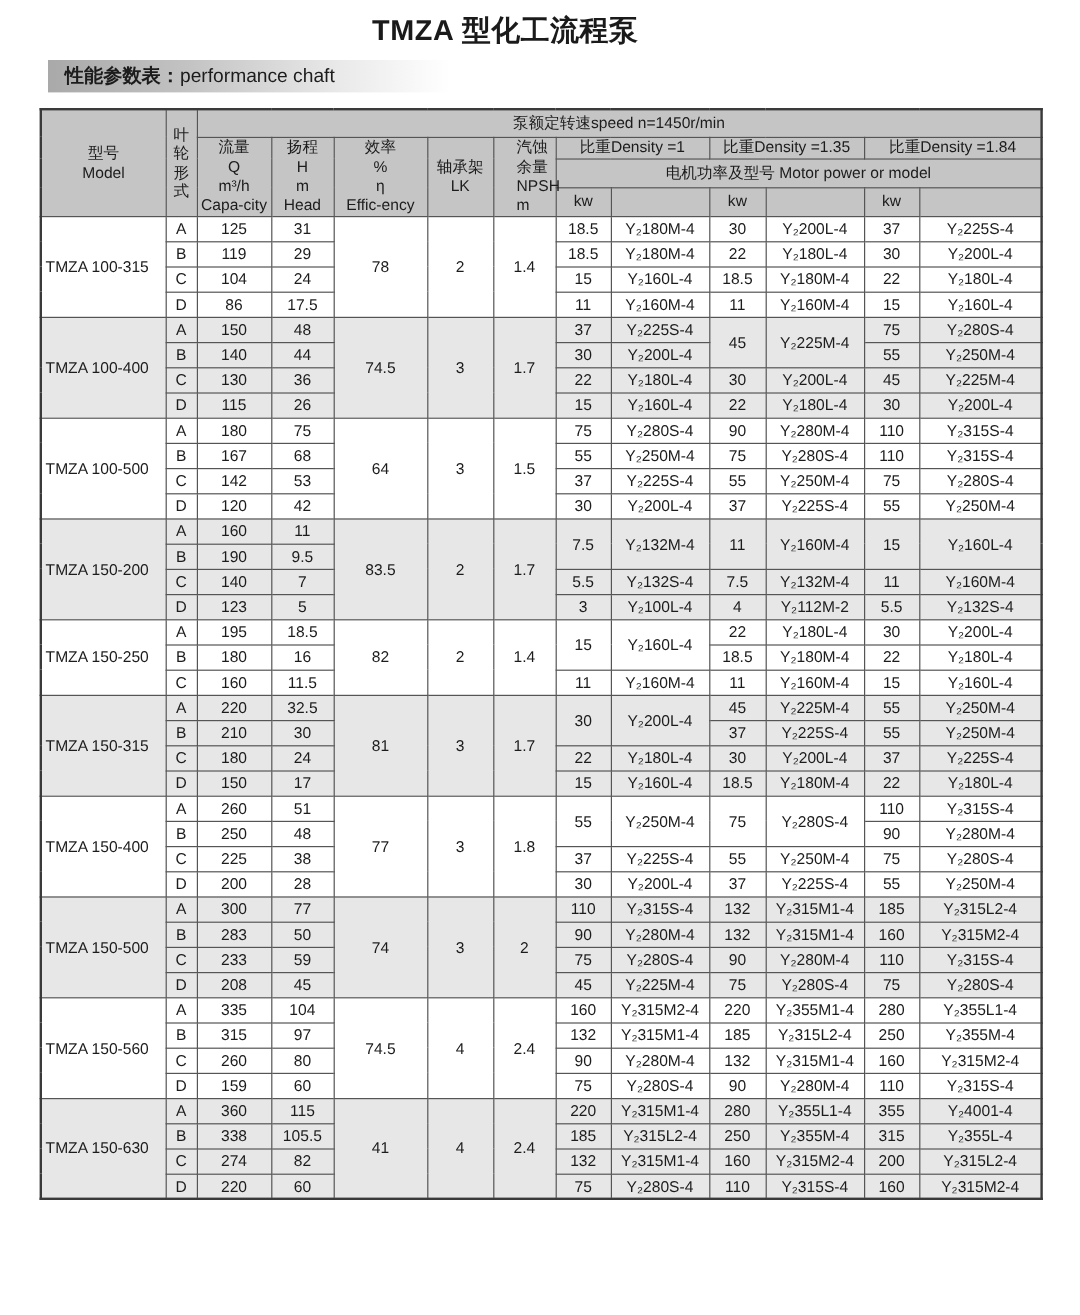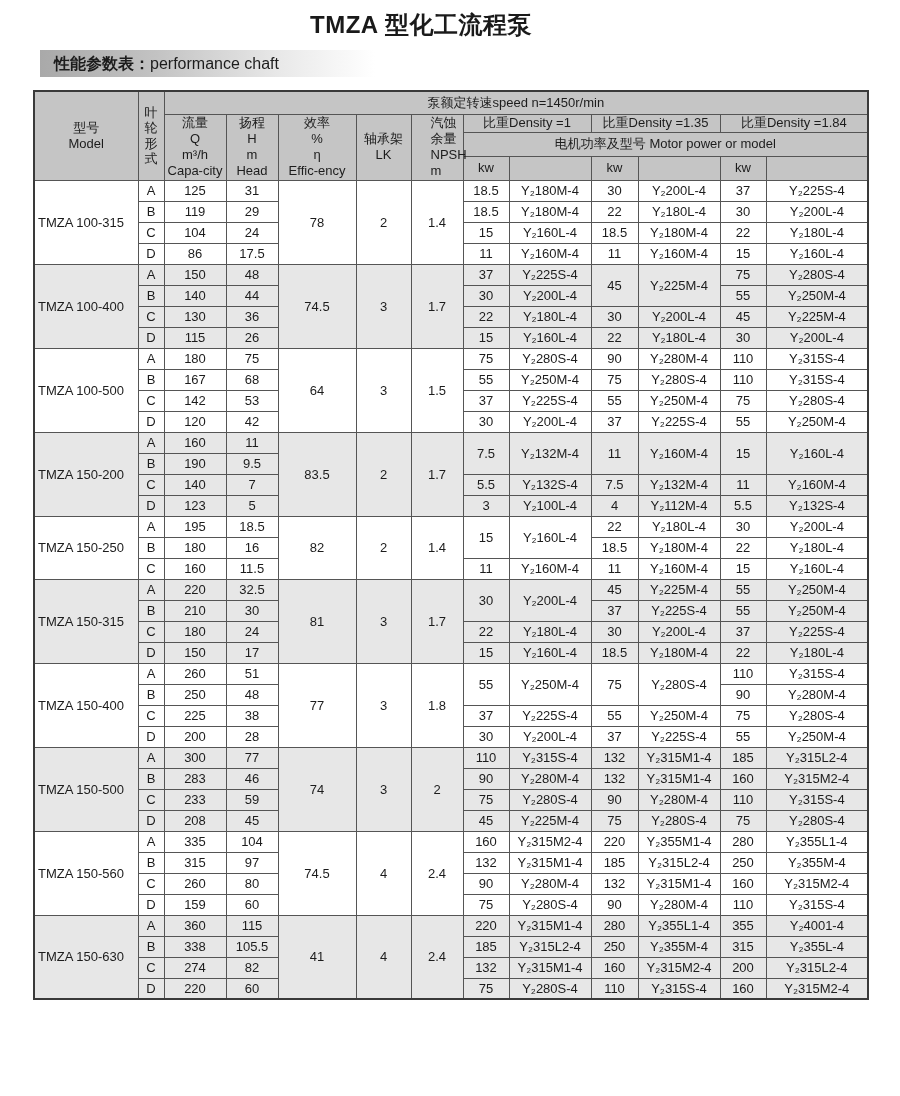--- a/index.html
+++ b/index.html
@@ -310,21 +310,21 @@
           <td>11</td>
           <td>Y₂160M-4</td>
         </tr>
         <tr class="shaded">
           <td class="letter">D</td>
           <td>123</td>
           <td>5</td>
           <td>3</td>
           <td>Y₂100L-4</td>
           <td>4</td>
-          <td>Y₂112M-4</td>
+          <td>Y₂112M-2</td>
           <td>5.5</td>
           <td>Y₂132S-4</td>
         </tr>
         <tr>
           <td rowspan="3" class="model">TMZA 150-250</td>
           <td class="letter">A</td>
           <td>195</td>
           <td>18.5</td>
           <td rowspan="3">82</td>
           <td rowspan="3">2</td>
@@ -457,21 +457,21 @@
           <td>110</td>
           <td>Y₂315S-4</td>
           <td>132</td>
           <td>Y₂315M1-4</td>
           <td>185</td>
           <td>Y₂315L2-4</td>
         </tr>
         <tr class="shaded">
           <td class="letter">B</td>
           <td>283</td>
-          <td>46</td>
+          <td>50</td>
           <td>90</td>
           <td>Y₂280M-4</td>
           <td>132</td>
           <td>Y₂315M1-4</td>
           <td>160</td>
           <td>Y₂315M2-4</td>
         </tr>
         <tr class="shaded">
           <td class="letter">C</td>
           <td>233</td>

